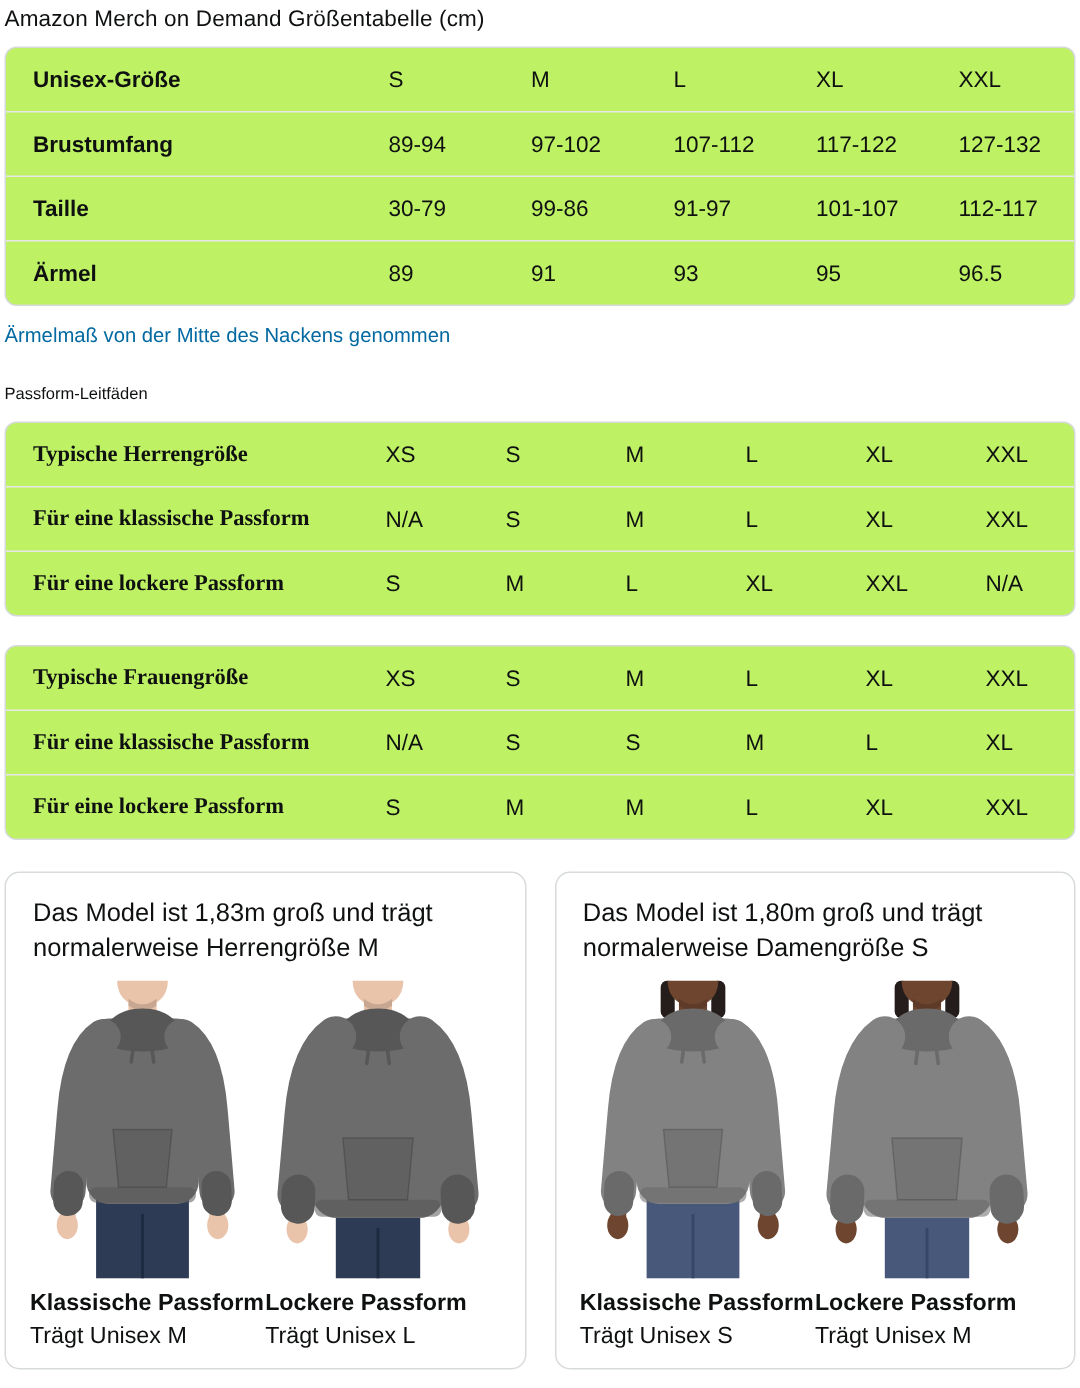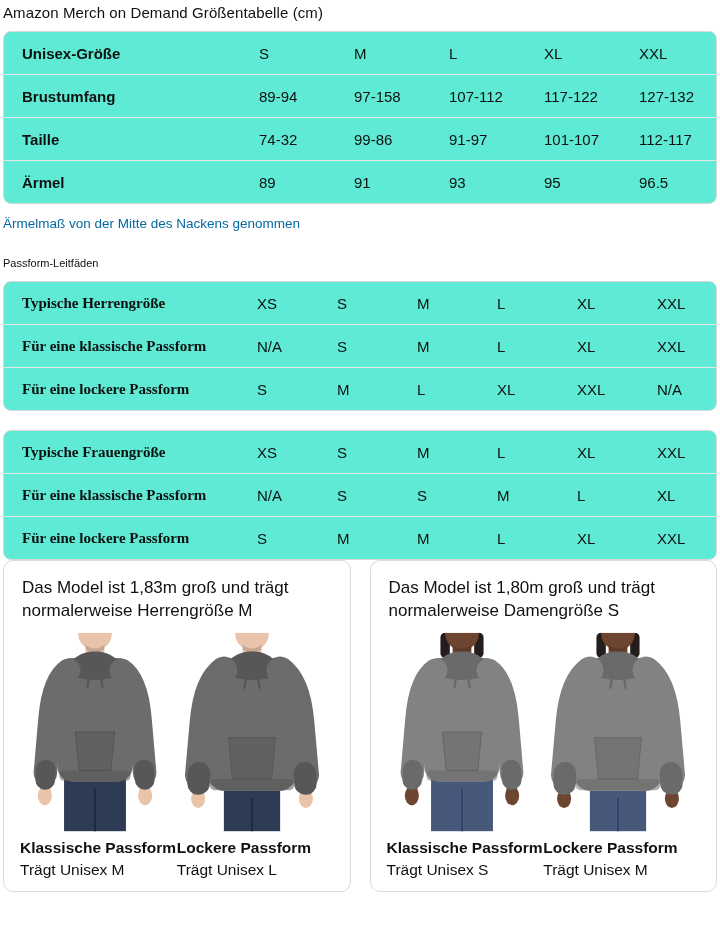--- a/index.html
+++ b/index.html
@@ -9,35 +9,35 @@
     font-family:"Liberation Sans",sans-serif;
     color:#0f1111;
     -webkit-font-smoothing:antialiased;
   }
   .page{padding:2px 3px 16px;}
   .page-title{
     font-size:15px;font-weight:400;margin:2px 0 10px 0;letter-spacing:.1px;
   }
   
   .table-card{
-    border:1px solid #d5d9d9;border-radius:8px;background:#5eead4;overflow:hidden;
+    border:1px solid #d5d9d9;border-radius:8px;background:#bef264;overflow:hidden;
   }
   .trow{display:flex;align-items:center;height:42px;padding-left:18px;}
   .trow + .trow{border-top:1px solid #e7e7e7;}
   .tlabel{flex:none;font-weight:700;font-size:15px;}
   .tcell{flex:none;font-size:15px;}
   .cols5 .tlabel{width:237px;}
   .cols5 .tcell{width:95px;}
   .cols6 .tlabel{width:235px;font-family:Liberation Serif, serif;}
   .cols6 .tcell{width:80px;}
   .note{font-size:13.5px;margin:12px 0 0 0;color:#0369a1;}
   .section-title{font-size:11px;font-weight:400;margin:26px 0 12px 0;}
   .gap19{margin-top:19px;}
   
-  .cards{display:flex;gap:19px;}
+  .cards{display:flex;gap:19px;margin-top:21px;}
   .model-card{
     flex:1;border:1px solid #d8dbdb;border-radius:10px;
     padding:15px 16px 12px;background:#fff;min-width:0;
   }
   .model-heading{font-size:17px;line-height:1.38;font-weight:400;margin:0 0 8px 2px;}
   .photo-cols{display:flex;}
   .photo-col{flex:1;display:flex;flex-direction:column;align-items:flex-start;min-width:0;}
   svg.fig{width:150px;height:202px;display:block;}
   .cap-fit{font-weight:700;font-size:15.5px;margin-top:6px;text-align:center;white-space:nowrap;}
   .cap-wears{font-size:15.5px;margin-top:4px;text-align:center;white-space:nowrap;}
@@ -117,28 +117,28 @@
       <div class="tlabel">Unisex-Größe</div>
       <div class="tcell">S</div>
       <div class="tcell">M</div>
       <div class="tcell">L</div>
       <div class="tcell">XL</div>
       <div class="tcell">XXL</div>
     </div>
     <div class="trow">
       <div class="tlabel">Brustumfang</div>
       <div class="tcell">89-94</div>
-      <div class="tcell">97-158</div>
+      <div class="tcell">97-102</div>
       <div class="tcell">107-112</div>
       <div class="tcell">117-122</div>
       <div class="tcell">127-132</div>
     </div>
     <div class="trow">
       <div class="tlabel">Taille</div>
-      <div class="tcell">74-32</div>
+      <div class="tcell">30-79</div>
       <div class="tcell">99-86</div>
       <div class="tcell">91-97</div>
       <div class="tcell">101-107</div>
       <div class="tcell">112-117</div>
     </div>
     <div class="trow">
       <div class="tlabel">Ärmel</div>
       <div class="tcell">89</div>
       <div class="tcell">91</div>
       <div class="tcell">93</div>

